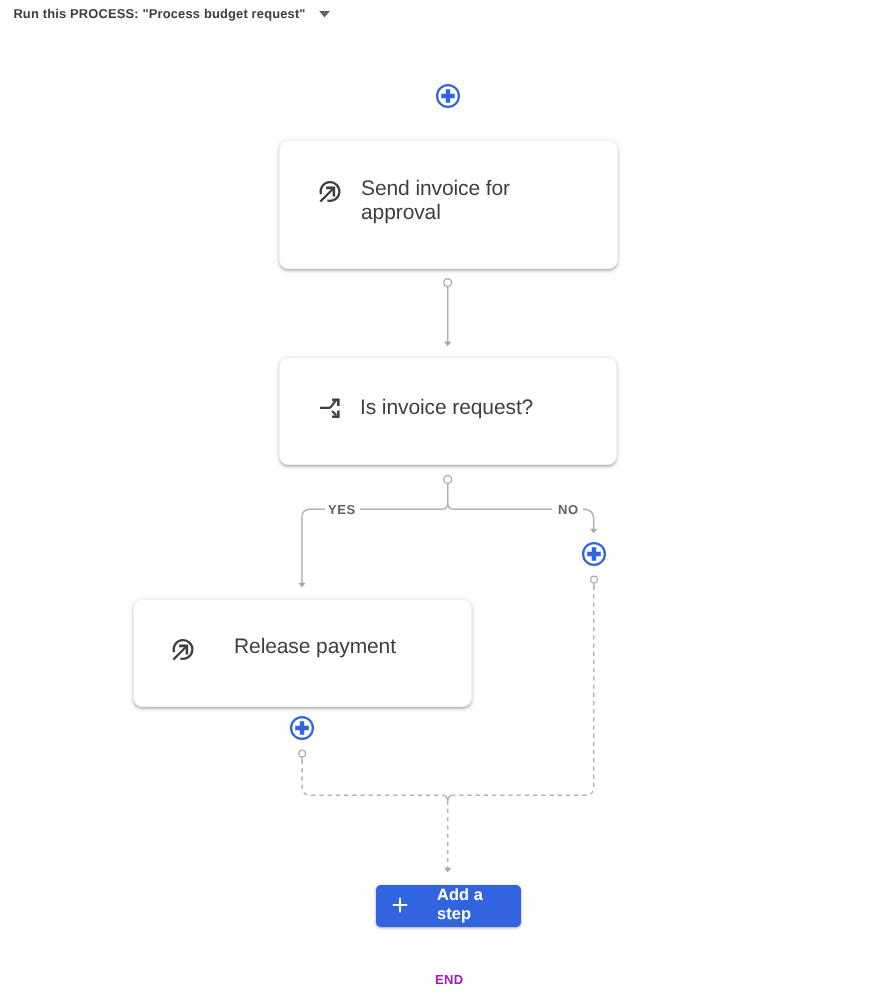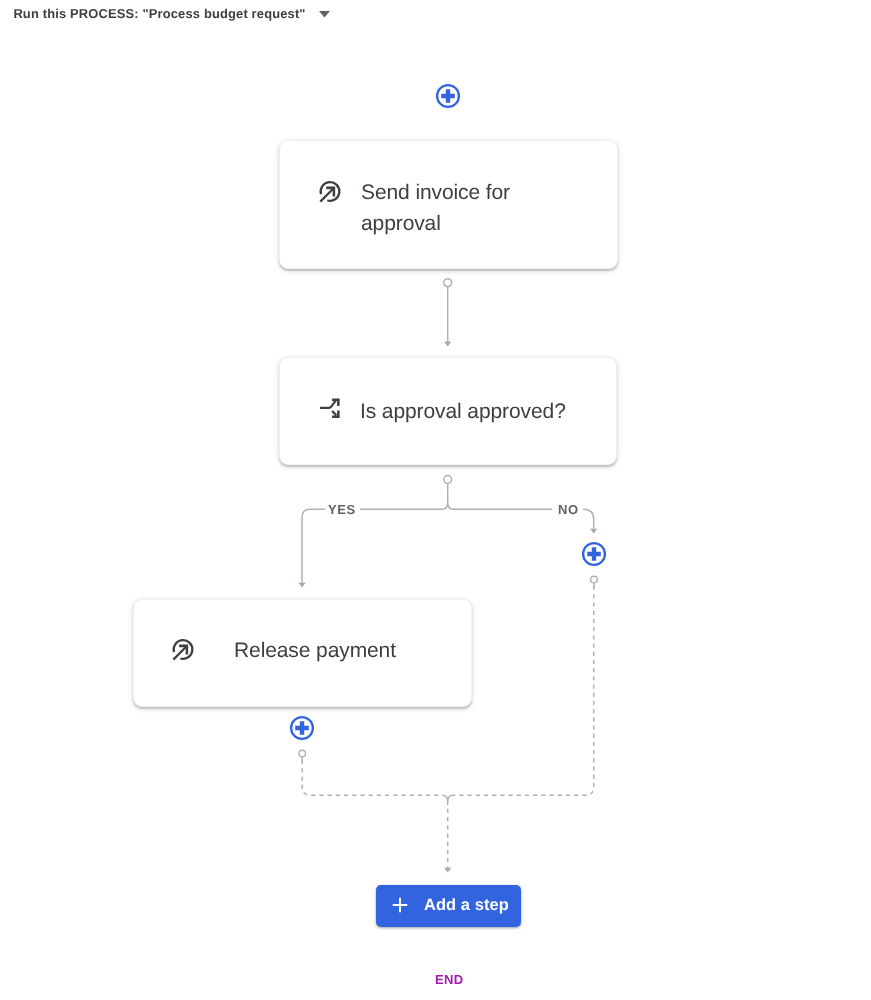--- a/index.html
+++ b/index.html
@@ -18,38 +18,38 @@
 
   
   .hdr { position:absolute; left:13.4px; top:4.8px; display:flex; align-items:baseline; height:20px; }
   .hdr-title { font-size:12.9px; font-weight:700; color:#3c4043; letter-spacing:0.17px; white-space:nowrap; }
   .hdr-caret { margin-left:13px; display:block; position:relative; top:0.6px; }
 
   
   .card { position:absolute; background:#fff; border:1px solid #f0f1f3; border-radius:9px;
           box-shadow: 0 1.5px 2px 0 rgba(60,64,67,.28), 0 1.5px 5px 1px rgba(60,64,67,.10); }
   .card-icon { position:absolute; display:block; }
-  .card-label { position:absolute; font-size:21px; color:#3c4043; line-height:31px;
+  .card-label { position:absolute; font-size:21px; color:#3c4043; line-height:24px;
                 font-family:"Liberation Sans", sans-serif; letter-spacing:-0.1px;
                 white-space:pre-line; }
 
   
   svg.layer { position:absolute; left:0; top:0; width:871px; height:1000px; }
 
   
   .addcircle { position:absolute; width:26px; height:26px; cursor:pointer; }
   .auto-ico { fill:none; stroke:#3c4043; stroke-width:2.0; stroke-linecap:butt; }
   .auto-ico2 { fill:none; stroke:#3c4043; stroke-width:2.0; stroke-linecap:butt; }
   .auto-ico-f { fill:#3c4043; stroke:none; }
   .br-ico { fill:none; stroke:#3c4043; stroke-width:2.15; stroke-linecap:butt; }
   .br-ico-f { fill:#3c4043; stroke:none; }
 
   
   .addstep { position:absolute; background:#3364e0; border:none; border-radius:5px;
-             display:flex; align-items:center; justify-content:flex-start; gap:16px;
+             display:flex; align-items:center; justify-content:flex-start; gap:29px;
              box-shadow: 0 1px 2px 0 rgba(60,64,67,.30), 0 1px 3px 1px rgba(60,64,67,.15);
              cursor:pointer; padding:0 0 0 16px; }
   .addstep-plus { display:block; margin-top:3px; }
   .addstep-label { color:#fff; position:relative; top:-1px; font-size:16.4px; font-weight:700; letter-spacing:0.1px;
                    font-family:"Liberation Sans", sans-serif; }
   .endlabel { position:absolute; font-size:13px; font-weight:700; color:#a21caf;
               letter-spacing:0.35px; }
   .branch-label { position:absolute; font-size:13px; font-weight:700; color:#5f6368;
                   letter-spacing:0.55px; }
 </style>
@@ -125,21 +125,21 @@
 
   <div class="card" style="left:279px; top:357px; width:338px; height:108px;">
     <span class="card-icon" style="left:38.2px; top:38.0px;">
       <svg width="25" height="25" viewBox="0 0 24 24">
         <path class="br-ico" d="M1.9 11.45 L10.3 11.45 Q11.8 11.45 12.65 10.25 L16.85 4.7"></path>
         <path class="br-ico-f" d="M20.75 2.5 L20.75 9.7 L18.3 9.7 L18.3 4.95 L13.55 4.95 L13.55 2.5 Z"></path>
         <path class="br-ico" d="M13.55 14.35 L17.6 18.6"></path>
         <path class="br-ico-f" d="M20.75 14.0 L20.75 21.15 L13.55 21.15 L13.55 18.7 L18.3 18.7 L18.3 14.0 Z"></path>
       </svg>
     </span>
-    <span class="card-label" style="left:80px; top:37.5px;">Is approval approved?</span>
+    <span class="card-label" style="left:80px; top:37.5px;">Is invoice request?</span>
   </div>
 
   <div class="card" style="left:133px; top:599px; width:339px; height:108px;">
     <span class="card-icon" style="left:36.4px; top:35.2px;">
       <svg width="27" height="27" viewBox="0 0 24 24">
         <path class="auto-ico" d="M3.58 15.28 A8.33 8.33 0 1 1 9.15 20.86"></path>
         <path class="auto-ico2" d="M2.95 21.85 L15.0 9.8"></path>
         <path class="auto-ico-f" d="M8.1 8.55 L16.15 8.55 L16.15 17.3 L13.9 17.3 L13.9 10.8 L8.1 10.8 Z"></path>
       </svg>
     </span>

